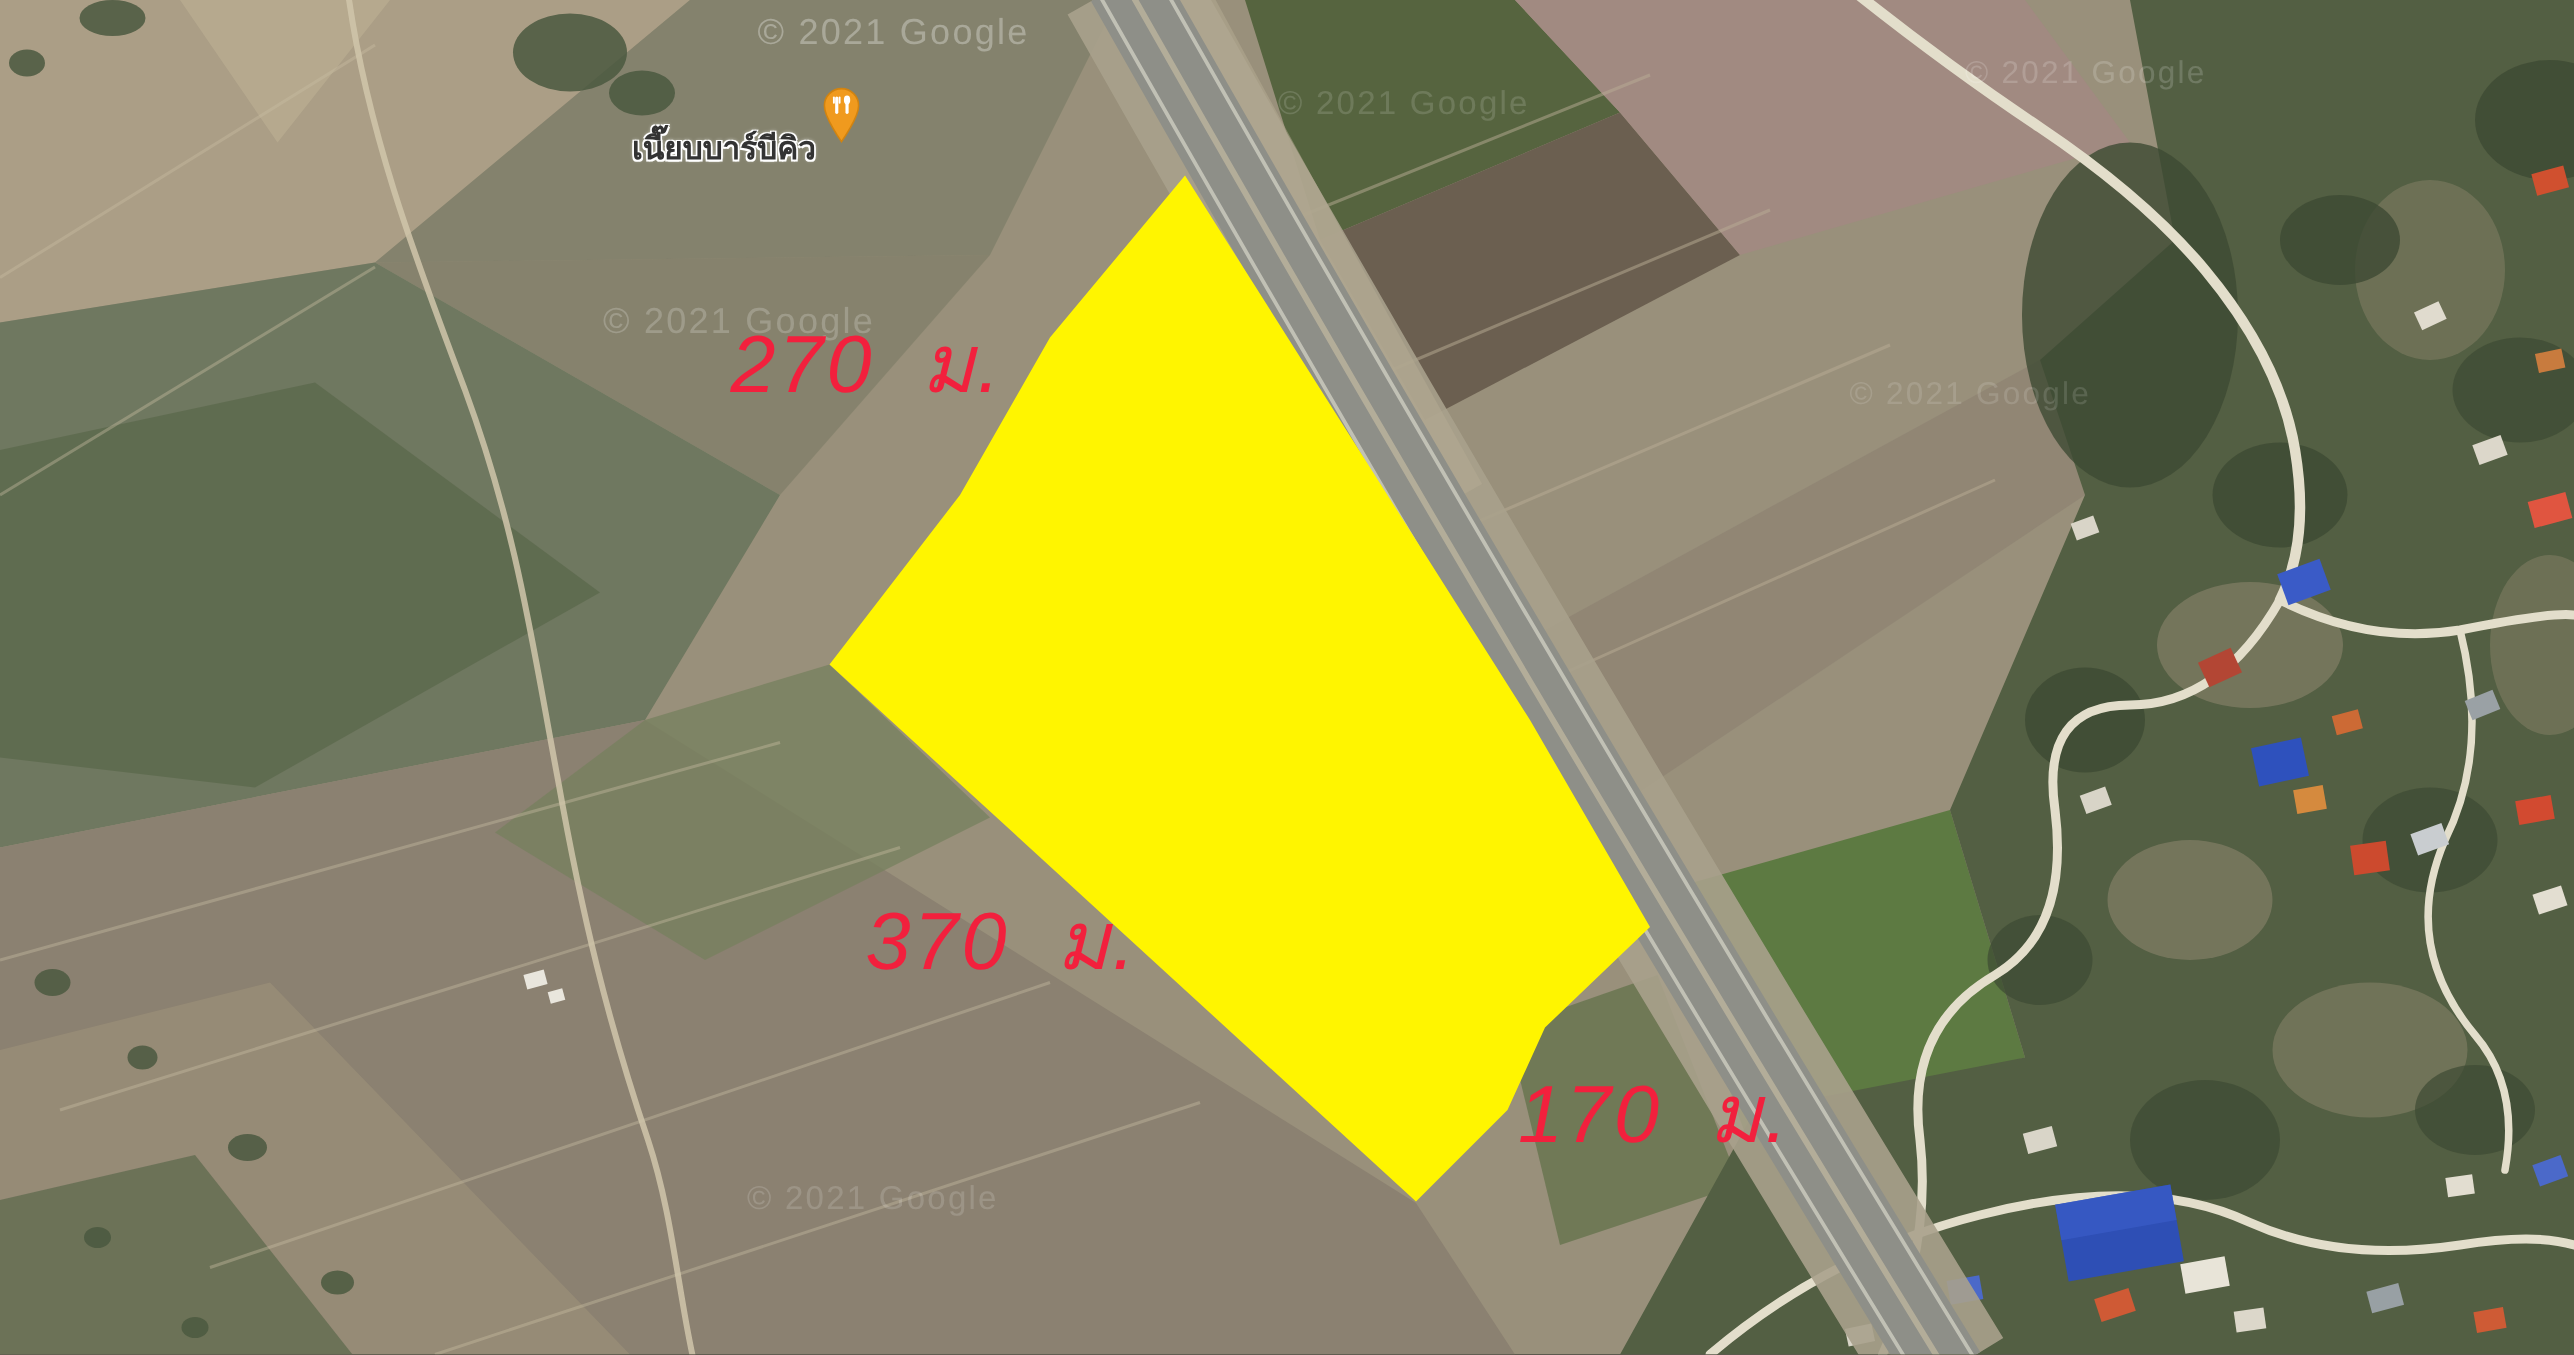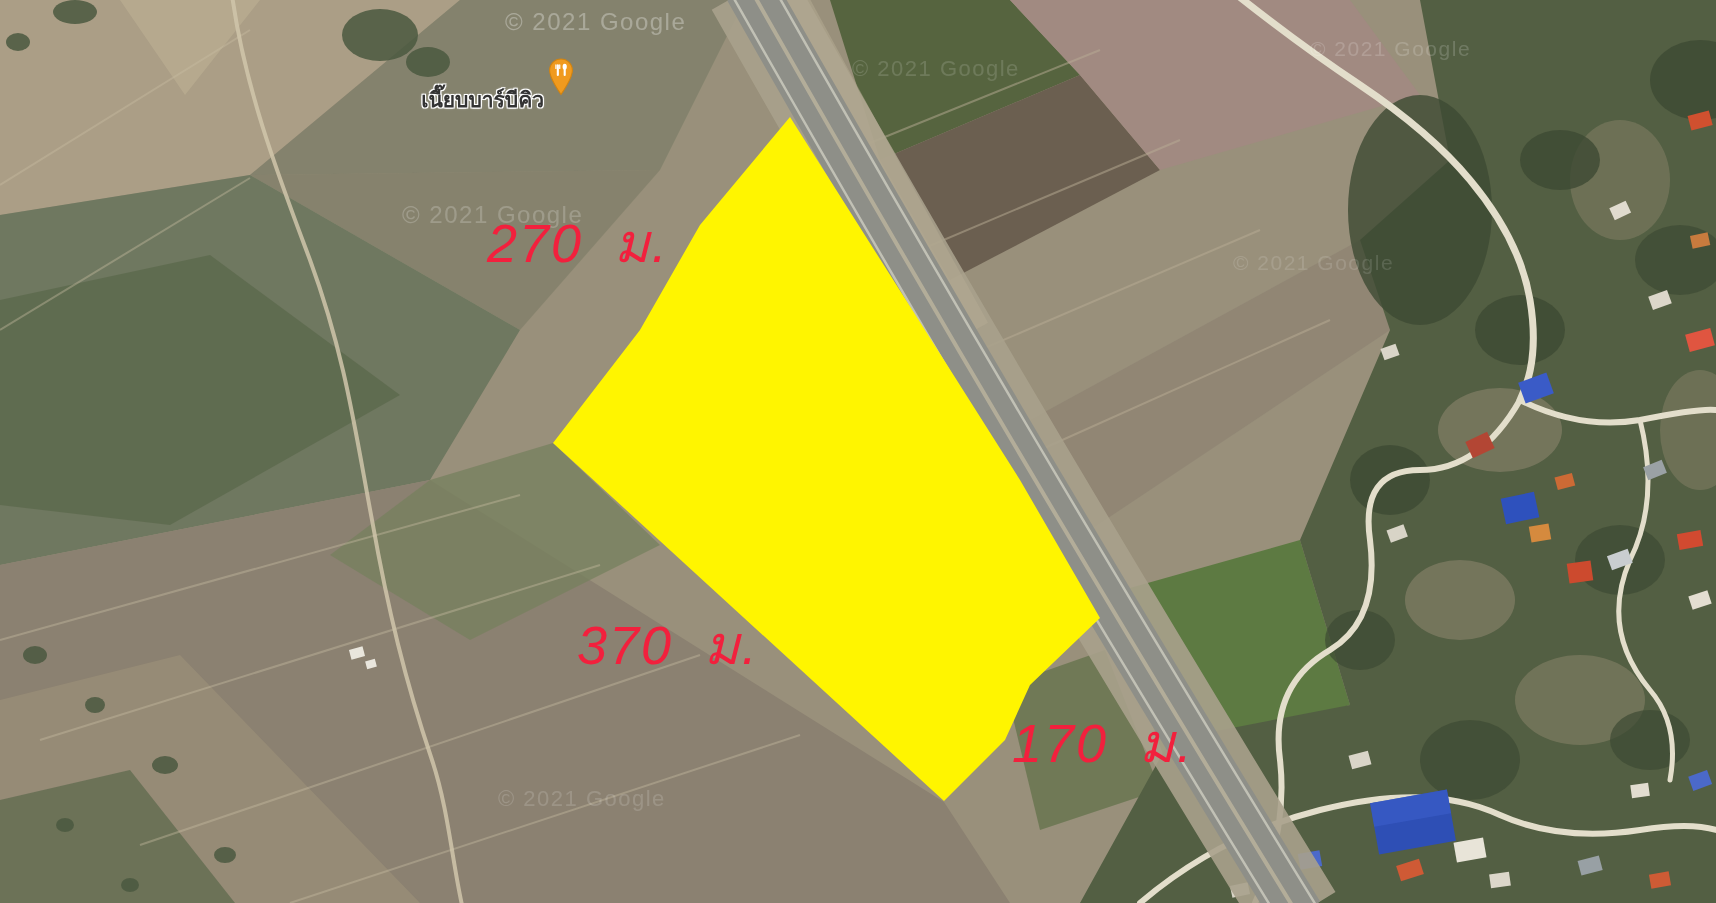--- a/index.html
+++ b/index.html
@@ -20,21 +20,21 @@
   .wm5{left:1233px;top:252px;font-size:21px;opacity:.13;}
   .wm6{left:498px;top:788px;font-size:22px;opacity:.15;}
   
   .dim{
     position:absolute;color:#F2203D;font-weight:400;font-style:italic;
     font-size:54px;line-height:1;white-space:nowrap;letter-spacing:2px;
     word-spacing:14px;font-family:"Liberation Sans",sans-serif;
   }
   .dim-nw{left:487px;top:216px;}
   .dim-ne{left:938px;top:291px;}
-  .dim-sw{left:577px;top:618px;}
+  .dim-sw{left:577px;top:601px;}
   .dim-se{left:1012px;top:696px;margin-top:20px;}
   
   .poi{position:absolute;left:418px;top:58px;width:160px;height:44px;}
   .poi-label{
     position:absolute;right:34px;top:12px;font-size:21px;font-weight:600;color:#333333;
     white-space:nowrap;line-height:1.2;
     text-shadow:-1px -1px 0 #fff,1px -1px 0 #fff,-1px 1px 0 #fff,1px 1px 0 #fff,0 0 3px #fff;
     margin-top:17px;
   }
   .poi-pin{position:absolute;right:4px;top:0px;width:26px;height:38px;}

